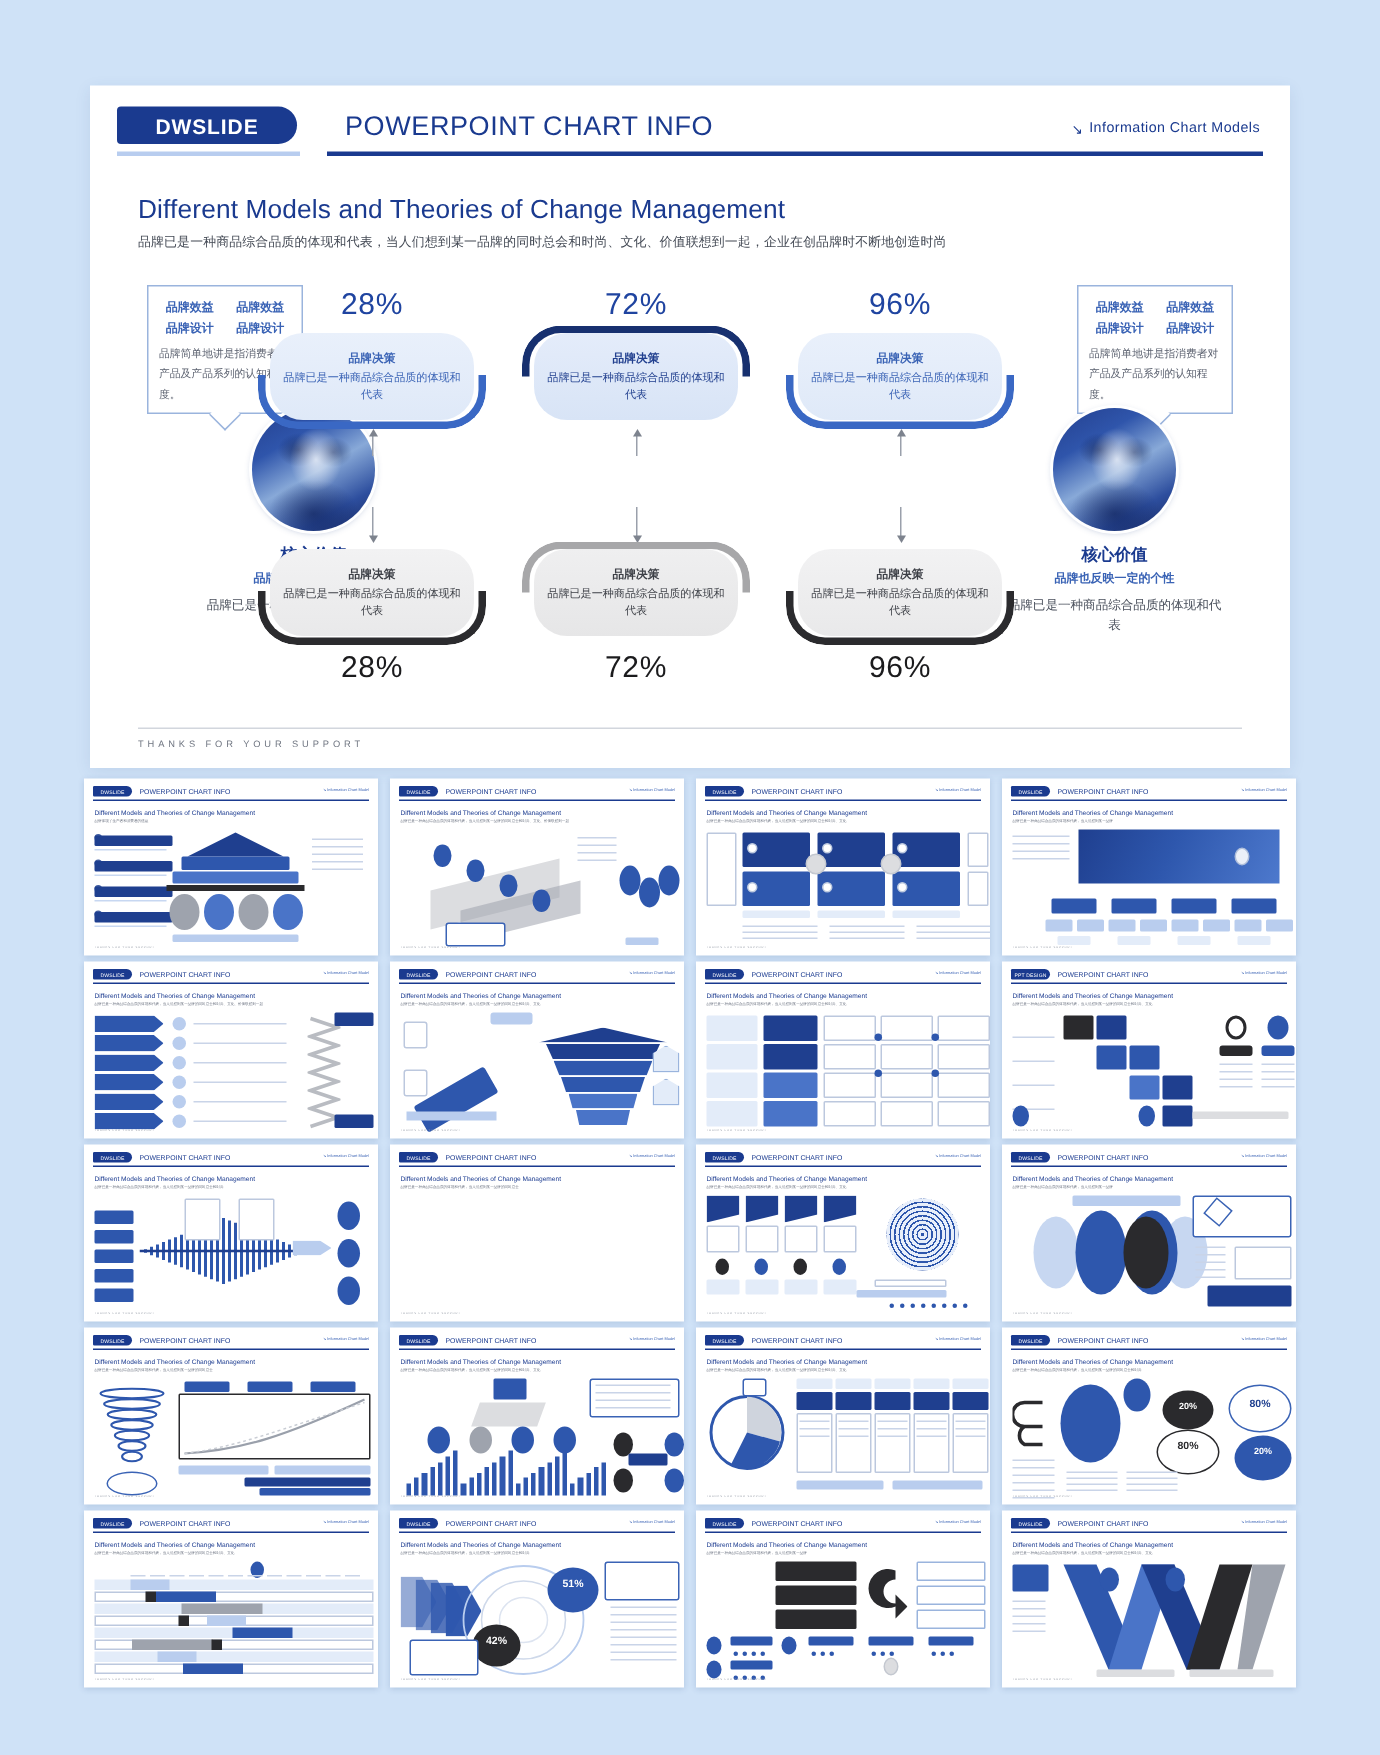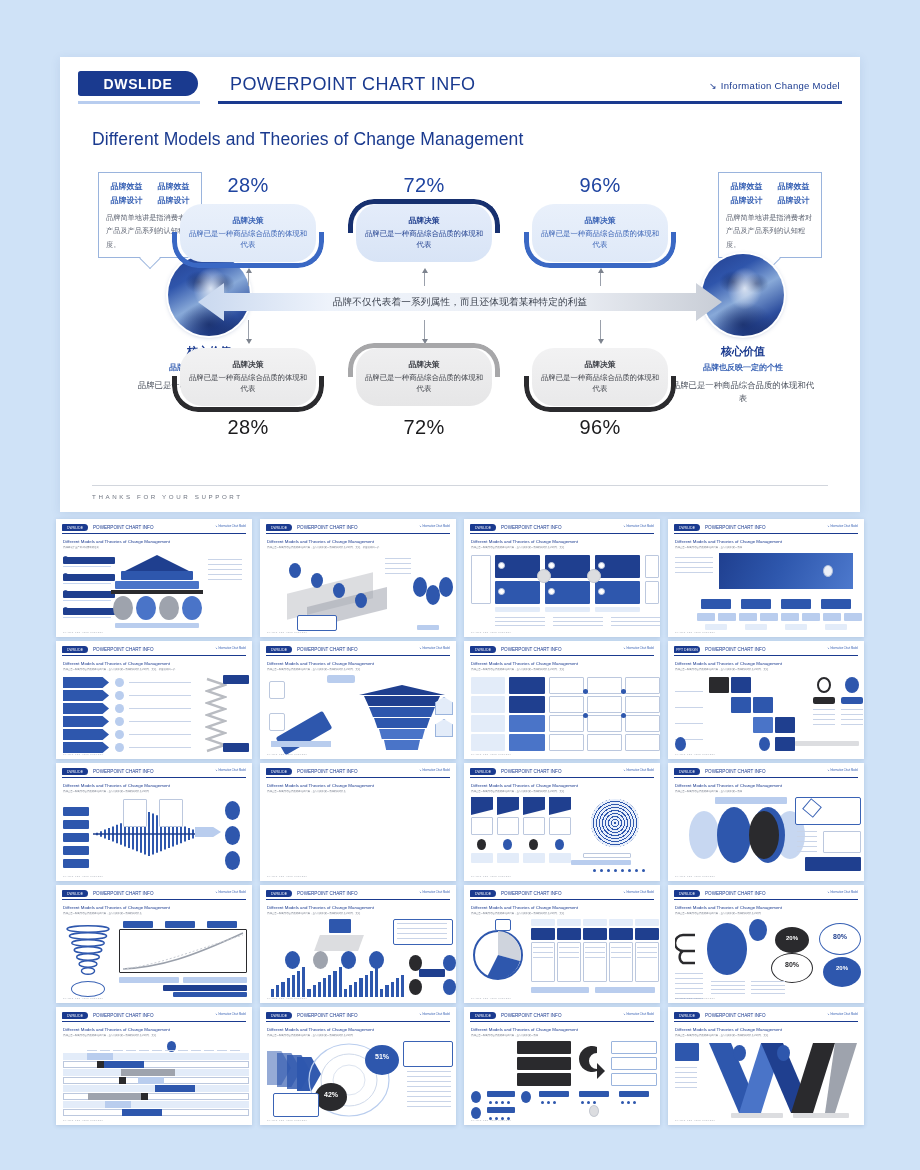--- a/index.html
+++ b/index.html
@@ -267,25 +267,26 @@
 
   <div class="main-slide">
 
     <div class="slide-header">
       <div class="brand-badge">DWSLIDE</div>
       <div class="brand-underline"></div>
       <div class="header-title">POWERPOINT CHART INFO</div>
       <div class="header-rule"></div>
       <div class="header-note">
         <span class="note-arrow">↘</span>
-        <span>Information Change Model</span>
+        <span>Information Chart Models</span>
       </div>
     </div>
 
     <div class="slide-title">Different Models and Theories of Change Management</div>
+    <div class="slide-sub">品牌已是一种商品综合品质的体现和代表，当人们想到某一品牌的同时总会和时尚、文化、价值联想到一起，企业在创品牌时不断地创造时尚</div>
 
     <div class="diagram">
 
       <div class="callout left">
         <div class="callout-tags">
           <span>品牌效益</span>
           <span>品牌效益</span>
           <span>品牌设计</span>
           <span>品牌设计</span>
         </div>
@@ -309,34 +310,20 @@
         <div class="sc-title">核心价值</div>
         <div class="sc-sub">品牌也反映一定的个性</div>
         <div class="sc-desc">品牌已是一种商品综合品质的体现和代表</div>
       </div>
       <div class="side-caption right">
         <div class="sc-title">核心价值</div>
         <div class="sc-sub">品牌也反映一定的个性</div>
         <div class="sc-desc">品牌已是一种商品综合品质的体现和代表</div>
       </div>
 
-      <div class="arrow-band">
-        <svg viewBox="0 0 524 44" preserveAspectRatio="none">
-          <defs>
-            <linearGradient id="bandg" x1="0" y1="0" x2="1" y2="0">
-              <stop offset="0%" stop-color="#c9d8ef"></stop>
-              <stop offset="25%" stop-color="#eef3fb"></stop>
-              <stop offset="70%" stop-color="#eceff5"></stop>
-              <stop offset="100%" stop-color="#c8cdd6"></stop>
-            </linearGradient>
-          </defs>
-          <polygon points="0,22 26,3 26,13 498,13 498,3 524,22 498,41 498,31 26,31 26,41" fill="url(#bandg)"></polygon>
-        </svg>
-        <div class="arrow-text">品牌不仅代表着一系列属性，而且还体现着某种特定的利益</div>
-      </div>
 
       <div class="pct top" style="left:112px; top:16px;">28%</div>
       <div class="pct top" style="left:288px; top:16px;">72%</div>
       <div class="pct top" style="left:464px; top:16px;">96%</div>
 
       <div class="card-wrap top-card" style="left:112px; top:46px;">
         <div class="sleeve"></div>
         <div class="card">
           <div class="card-h">品牌决策</div>
           <div class="card-b">品牌已是一种商品综合品质的体现和代表</div>

